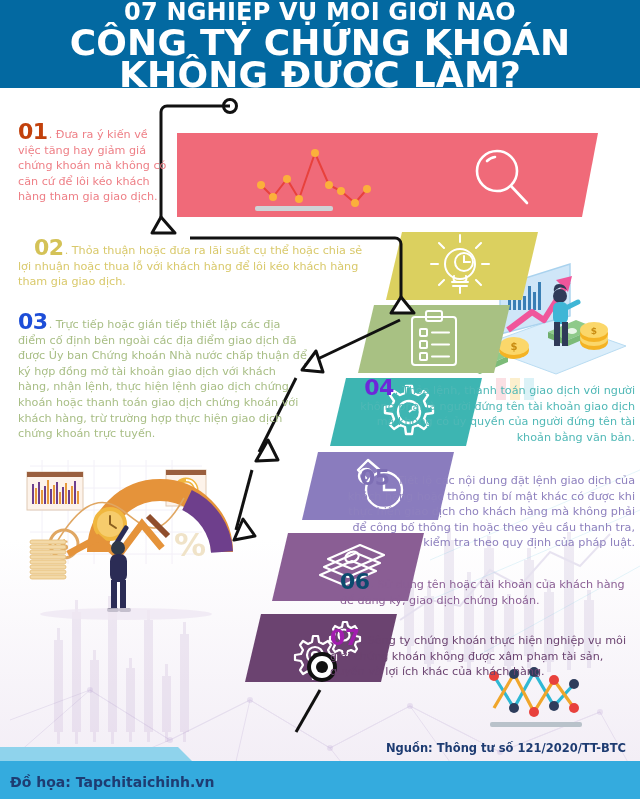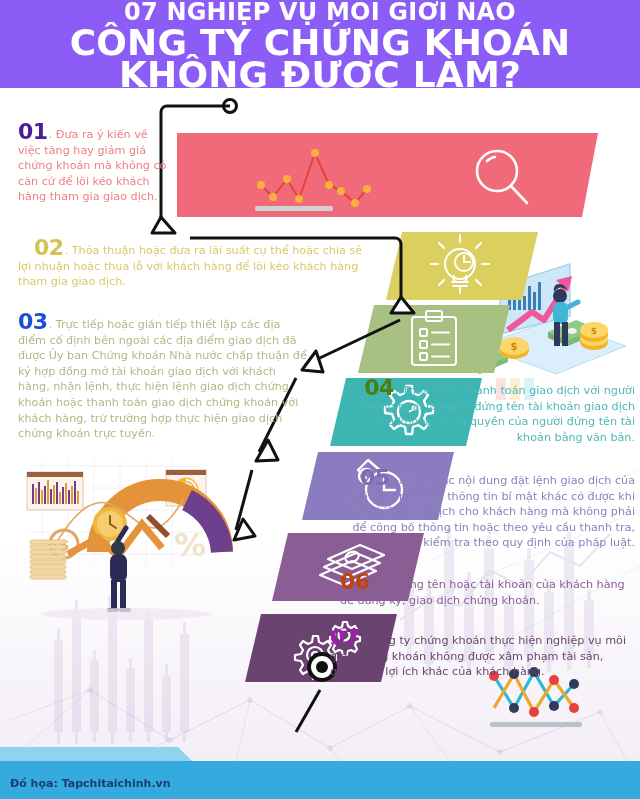--- a/index.html
+++ b/index.html
@@ -8,21 +8,21 @@
     font-family: "DejaVu Sans", "Liberation Sans", sans-serif;
     background:#ffffff;
     position:relative;
     overflow:hidden;
   }
   .root { position:relative; width:640px; height:799px; background:#fff; }
 
   
   .header {
     position:absolute; left:0; top:0; width:640px; height:88px;
-    background:#8b5cf6;
+    background:#0369a1;
     display:flex; flex-direction:column; align-items:center; justify-content:center;
     z-index:30;
   }
   .header .l1, .header .l2 {
     color:#fff; font-weight:bold; letter-spacing:.2px; text-align:center;
     font-family:"DejaVu Sans","Liberation Sans",sans-serif;
   }
   .header .l1 { font-size:24px; line-height:30px; }
   .header .l2 { font-size:36px; line-height:32px; }
 
@@ -38,44 +38,44 @@
   
   .txt {
     position:absolute; z-index:20;
     font-family:"DejaVu Sans","Liberation Sans",sans-serif;
     font-size:11.2px; line-height:15.6px;
   }
   .txt .num {
     font-size:22px; font-weight:bold; letter-spacing:-0.5px;
     vertical-align:-1px; margin-right:1px;
   }
-  .t1 { color:#EE7F86; } .t1 .num { color:#4c1d95; }
+  .t1 { color:#EE7F86; } .t1 .num { color:#c2410c; }
   .t2 { color:#D9C96B; } .t2 .num { color:#D4C257;margin-left:16px; }
   .t3 { color:#A8BE85; } .t3 .num { color:#1d4ed8;margin-top:16px; }
-  .t4 { color:#4FB8B6; } .t4 .num { color:#4d7c0f;text-align:center; }
+  .t4 { color:#4FB8B6; } .t4 .num { color:#6d28d9;text-align:center; }
   .t5 { color:#8E80BE; } .t5 .num { color:#7D6EB4; }
-  .t6 { color:#8A5E94; } .t6 .num { color:#c2410c; }
+  .t6 { color:#8A5E94; } .t6 .num { color:#0c4a6e; }
   .t7 { color:#6B4370; } .t7 .num { color:#a21caf; }
 
   
   .conn { position:absolute; inset:0; z-index:15; pointer-events:none; }
 
   
   .footer-band {
     position:absolute; left:0; bottom:0; width:640px; height:38px;
     background:#34ABDE; z-index:25;
   }
   .footer-band::after{
     content:""; position:absolute; left:0; top:-14px; width:192px; height:14px;
     background:#8FD3EC;
     clip-path: polygon(0 0, 178px 0, 192px 100%, 0 100%);
   }
   .credit {
     position:absolute; left:10px; bottom:9px; z-index:26;
-    color:#1E3C72; font-size:11px; font-weight:bold;
+    color:#1E3C72; font-size:14px; font-weight:bold;
   }
   .source {
     position:absolute; right:14px; bottom:44px; z-index:26;
     color:#1E3C72; font-size:11.5px; font-weight:bold;
   }
 </style>
 </head>
 <body>
 
 <div class="root">
@@ -485,16 +485,17 @@
   </div>
 
   <div class="txt t6" style="left:340px; top:574px; width:295px;">
     <span class="num">06</span><span>. Sử dụng tên hoặc tài khoản của khách hàng để đăng ký, giao dịch chứng khoán.</span>
   </div>
 
   <div class="txt t7" style="left:330px; top:630px; width:300px;">
     <span class="num">07</span><span>.   Sông ty chứng khoán thực hiện nghiệp vụ môi giới chứng khoán không được xâm phạm tài sản, quyền và lợi ích khác của khách hàng.</span>
   </div>
 
+  <div class="source">Nguồn: Thông tư số 121/2020/TT-BTC</div>
   <div class="footer-band"></div>
   <div class="credit">Đồ họa: Tapchitaichinh.vn</div>
 
 </div>
 
 </body></html>

